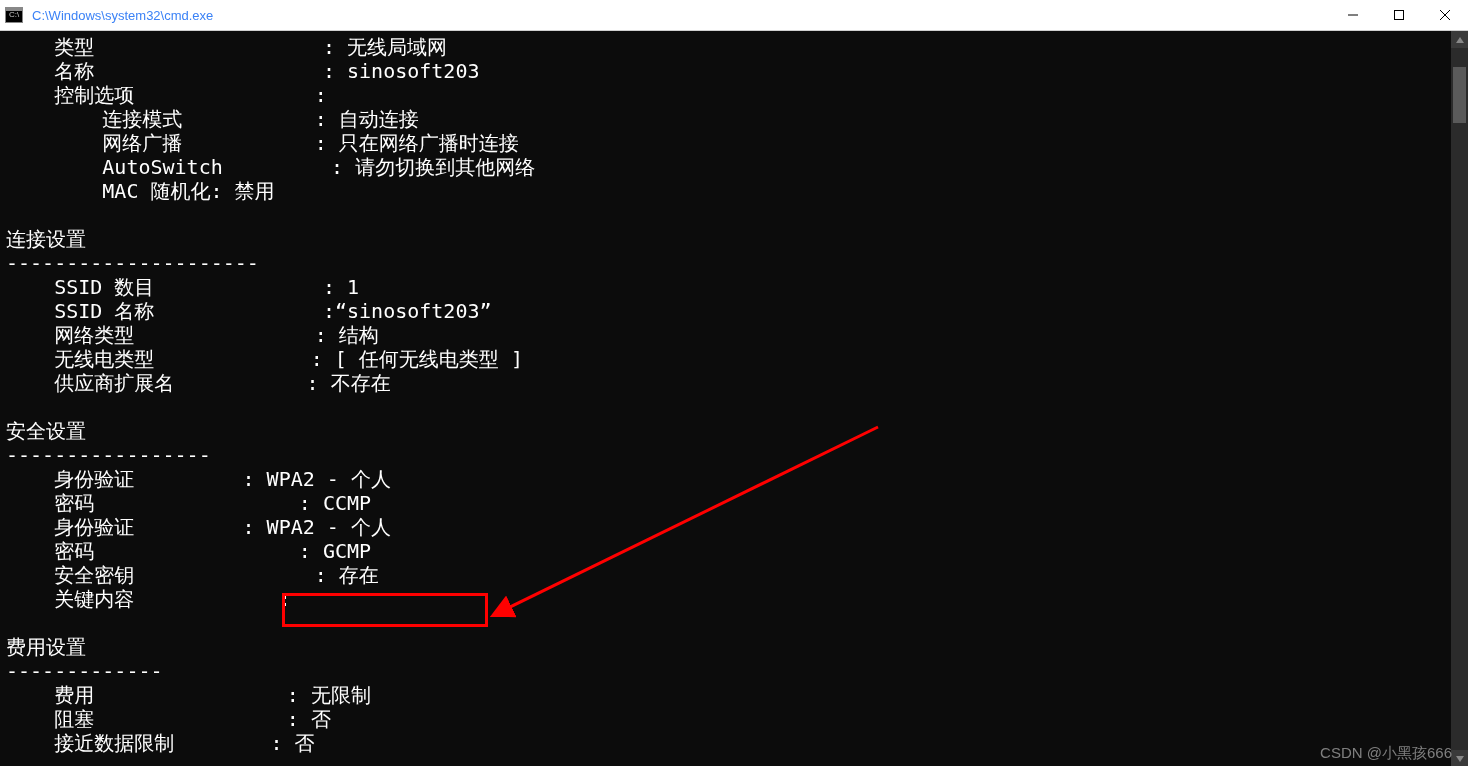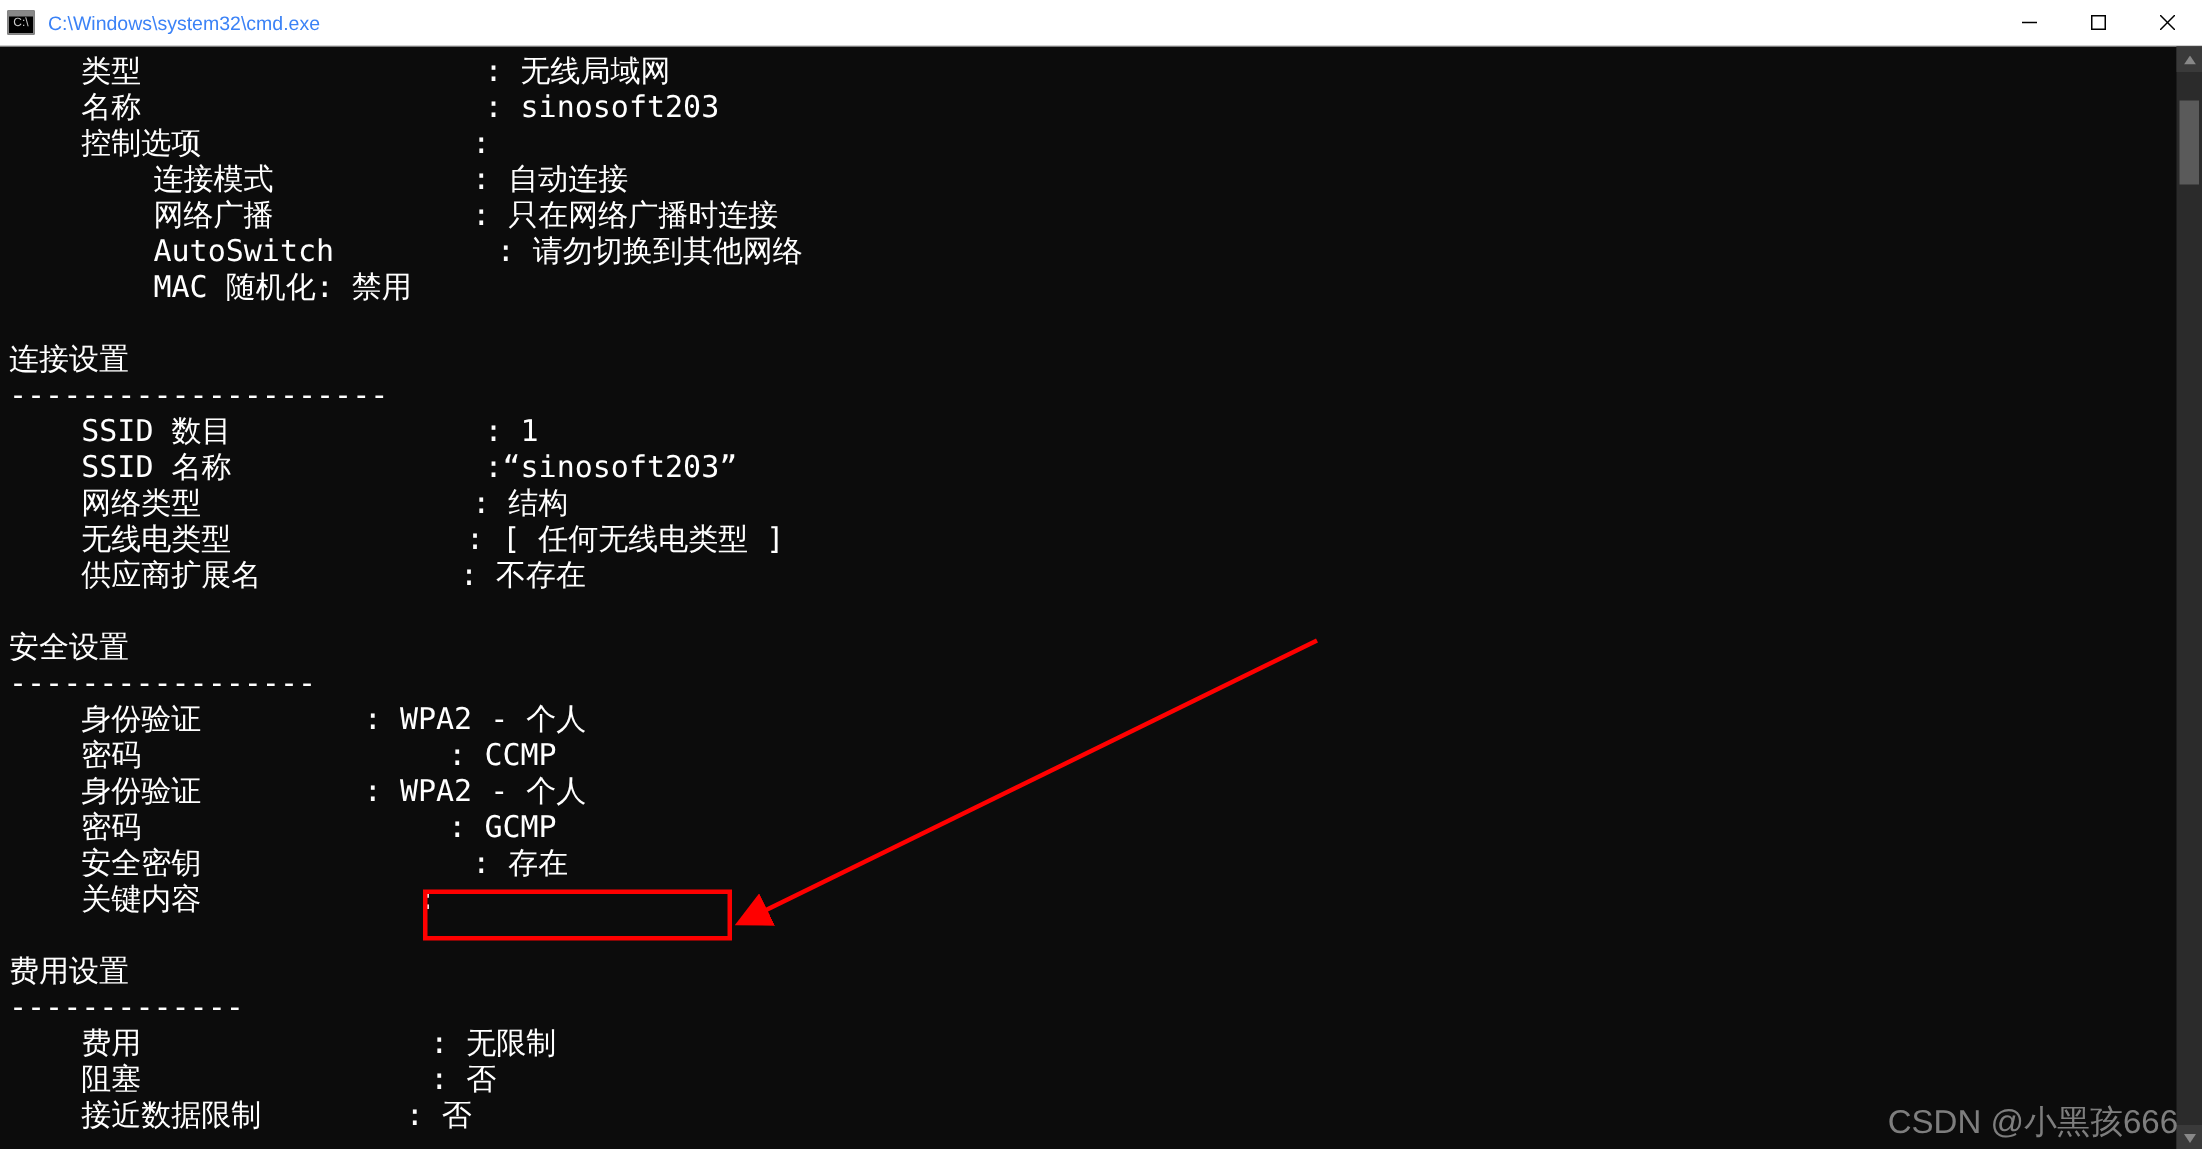--- a/index.html
+++ b/index.html
@@ -124,21 +124,21 @@
     top: 386px;
     pointer-events: none;
   }
 
   
   .watermark {
     position: absolute;
     right: 16px;
     bottom: 4px;
     color: rgba(220,220,220,0.55);
-    font-size: 22px;
+    font-size: 15px;
     font-family: "Microsoft YaHei", sans-serif;
     pointer-events: none;
   }
 </style>
 </head>
 <body>
 
 <div class="titlebar">
   <div class="icon-slot">
     <div class="cmd-icon">

